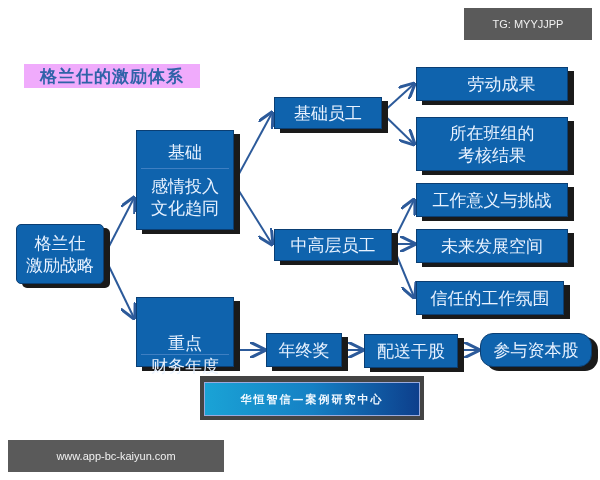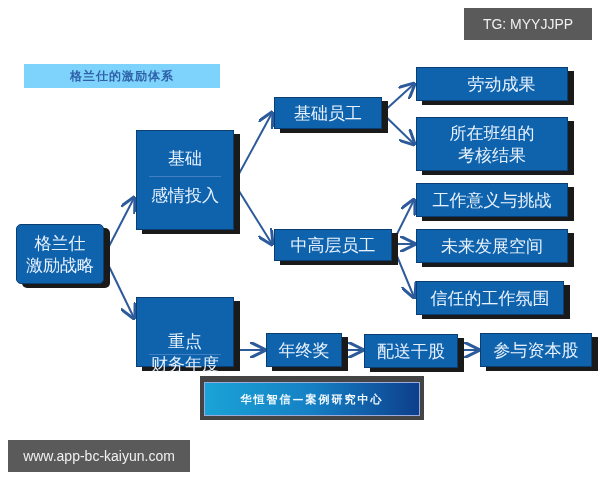--- a/index.html
+++ b/index.html
@@ -2,27 +2,27 @@
 <html><head>
   <meta charset="utf-8">
   <style>
     html, body { margin:0; padding:0; }
     body { width:600px; height:480px; position:relative; background:#ffffff; overflow:hidden;
            font-family: "DejaVu Sans", sans-serif; }
     .box { position:absolute; background:#0f63ad; color:#e8f2ff; border:1px solid #0a3e73;
            box-shadow: 6px 4px 0 #1a1a1a; display:flex; align-items:center; justify-content:center;
            text-align:center; font-size:17px; line-height:22px; box-sizing:border-box; }
     .box.rounded { border-radius:5px; }
-    .split { flex-direction:column; padding:12px;font-family:Liberation Mono, monospace; }
+    .split { flex-direction:column; padding:4px; }
     .split .cell { width:100%; display:flex; align-items:center; justify-content:center; box-sizing:border-box; }
     .split .top { border-bottom:1px solid #3f7fc2; }
-    .title { position:absolute; left:24px; top:64px; width:196px; height:24px; background:#7dd3fc;
-             color:#2f62a8; font-weight:bold; font-size:12px; line-height:24px; text-align:center; letter-spacing:1px;}
+    .title { position:absolute; left:24px; top:64px; width:176px; height:24px; background:#f0abfc;
+             color:#2f62a8; font-weight:bold; font-size:17px; line-height:24px; text-align:center; letter-spacing:1px;}
     .watermark { position:absolute; background:#5a5a5a; color:#f0f0f0; font-family:"Liberation Sans", sans-serif;
-                 font-size:14px; display:flex; align-items:center; justify-content:center; }
+                 font-size:11px; display:flex; align-items:center; justify-content:center; }
     .footer-banner { position:absolute; left:200px; top:376px; width:224px; height:44px; background:#444; }
     .footer-inner { position:absolute; left:4px; top:6px; right:4px; bottom:4px;
                     background:linear-gradient(90deg,#1aa3d6 0%,#1580c4 50%,#0d3f8c 100%);
                     border:1px solid #9ad; color:#f0f8ff; font-family:"DejaVu Serif", serif; font-size:11px;
                     font-weight:bold; display:flex; align-items:center; justify-content:center; letter-spacing:2px;}
     svg.lines { position:absolute; left:0; top:0; }
   </style>
 </head>
 <body>
 
@@ -54,20 +54,21 @@
 
 <div class="box rounded" style="left:16px;top:224px;width:88px;height:60px;flex-direction:column;">
   <span>格兰仕</span>
   <span>激励战略</span>
 </div>
 
 <div class="box split" style="left:136px;top:130px;width:98px;height:100px;">
   <div class="cell top" style="height:34px;">基础</div>
   <div class="cell" style="flex:1;flex-direction:column;">
     <span>感情投入</span>
+    <span>文化趋同</span>
   </div>
 </div>
 
 <div class="box split" style="left:136px;top:297px;width:98px;height:70px;">
   <div class="cell top" style="height:34px;margin-top:44px;">重点</div>
   <div class="cell" style="flex:1;">财务年度</div>
 </div>
 
 <div class="box" style="left:274px;top:97px;width:108px;height:32px;">基础员工</div>
 
@@ -79,19 +80,19 @@
 </div>
 
 <div class="box" style="left:274px;top:229px;width:118px;height:32px;">中高层员工</div>
 
 <div class="box" style="left:416px;top:183px;width:152px;height:34px;">工作意义与挑战</div>
 <div class="box" style="left:416px;top:229px;width:152px;height:34px;">未来发展空间</div>
 <div class="box" style="left:416px;top:281px;width:148px;height:34px;">信任的工作氛围</div>
 
 <div class="box" style="left:266px;top:333px;width:76px;height:34px;">年终奖</div>
 <div class="box" style="left:364px;top:334px;width:94px;height:34px;">配送干股</div>
-<div class="box" style="left:480px;top:333px;width:112px;height:34px;">参与资本股</div>
+<div class="box" style="left:480px;top:333px;width:112px;height:34px;border-radius:13px;">参与资本股</div>
 
 <div class="footer-banner">
   <div class="footer-inner">华恒智信—案例研究中心</div>
 </div>
 
-<div class="watermark" style="left:8px;top:440px;width:182px;height:32px;">www.app-bc-kaiyun.com</div>
+<div class="watermark" style="left:8px;top:440px;width:216px;height:32px;">www.app-bc-kaiyun.com</div>
 
 </body></html>

